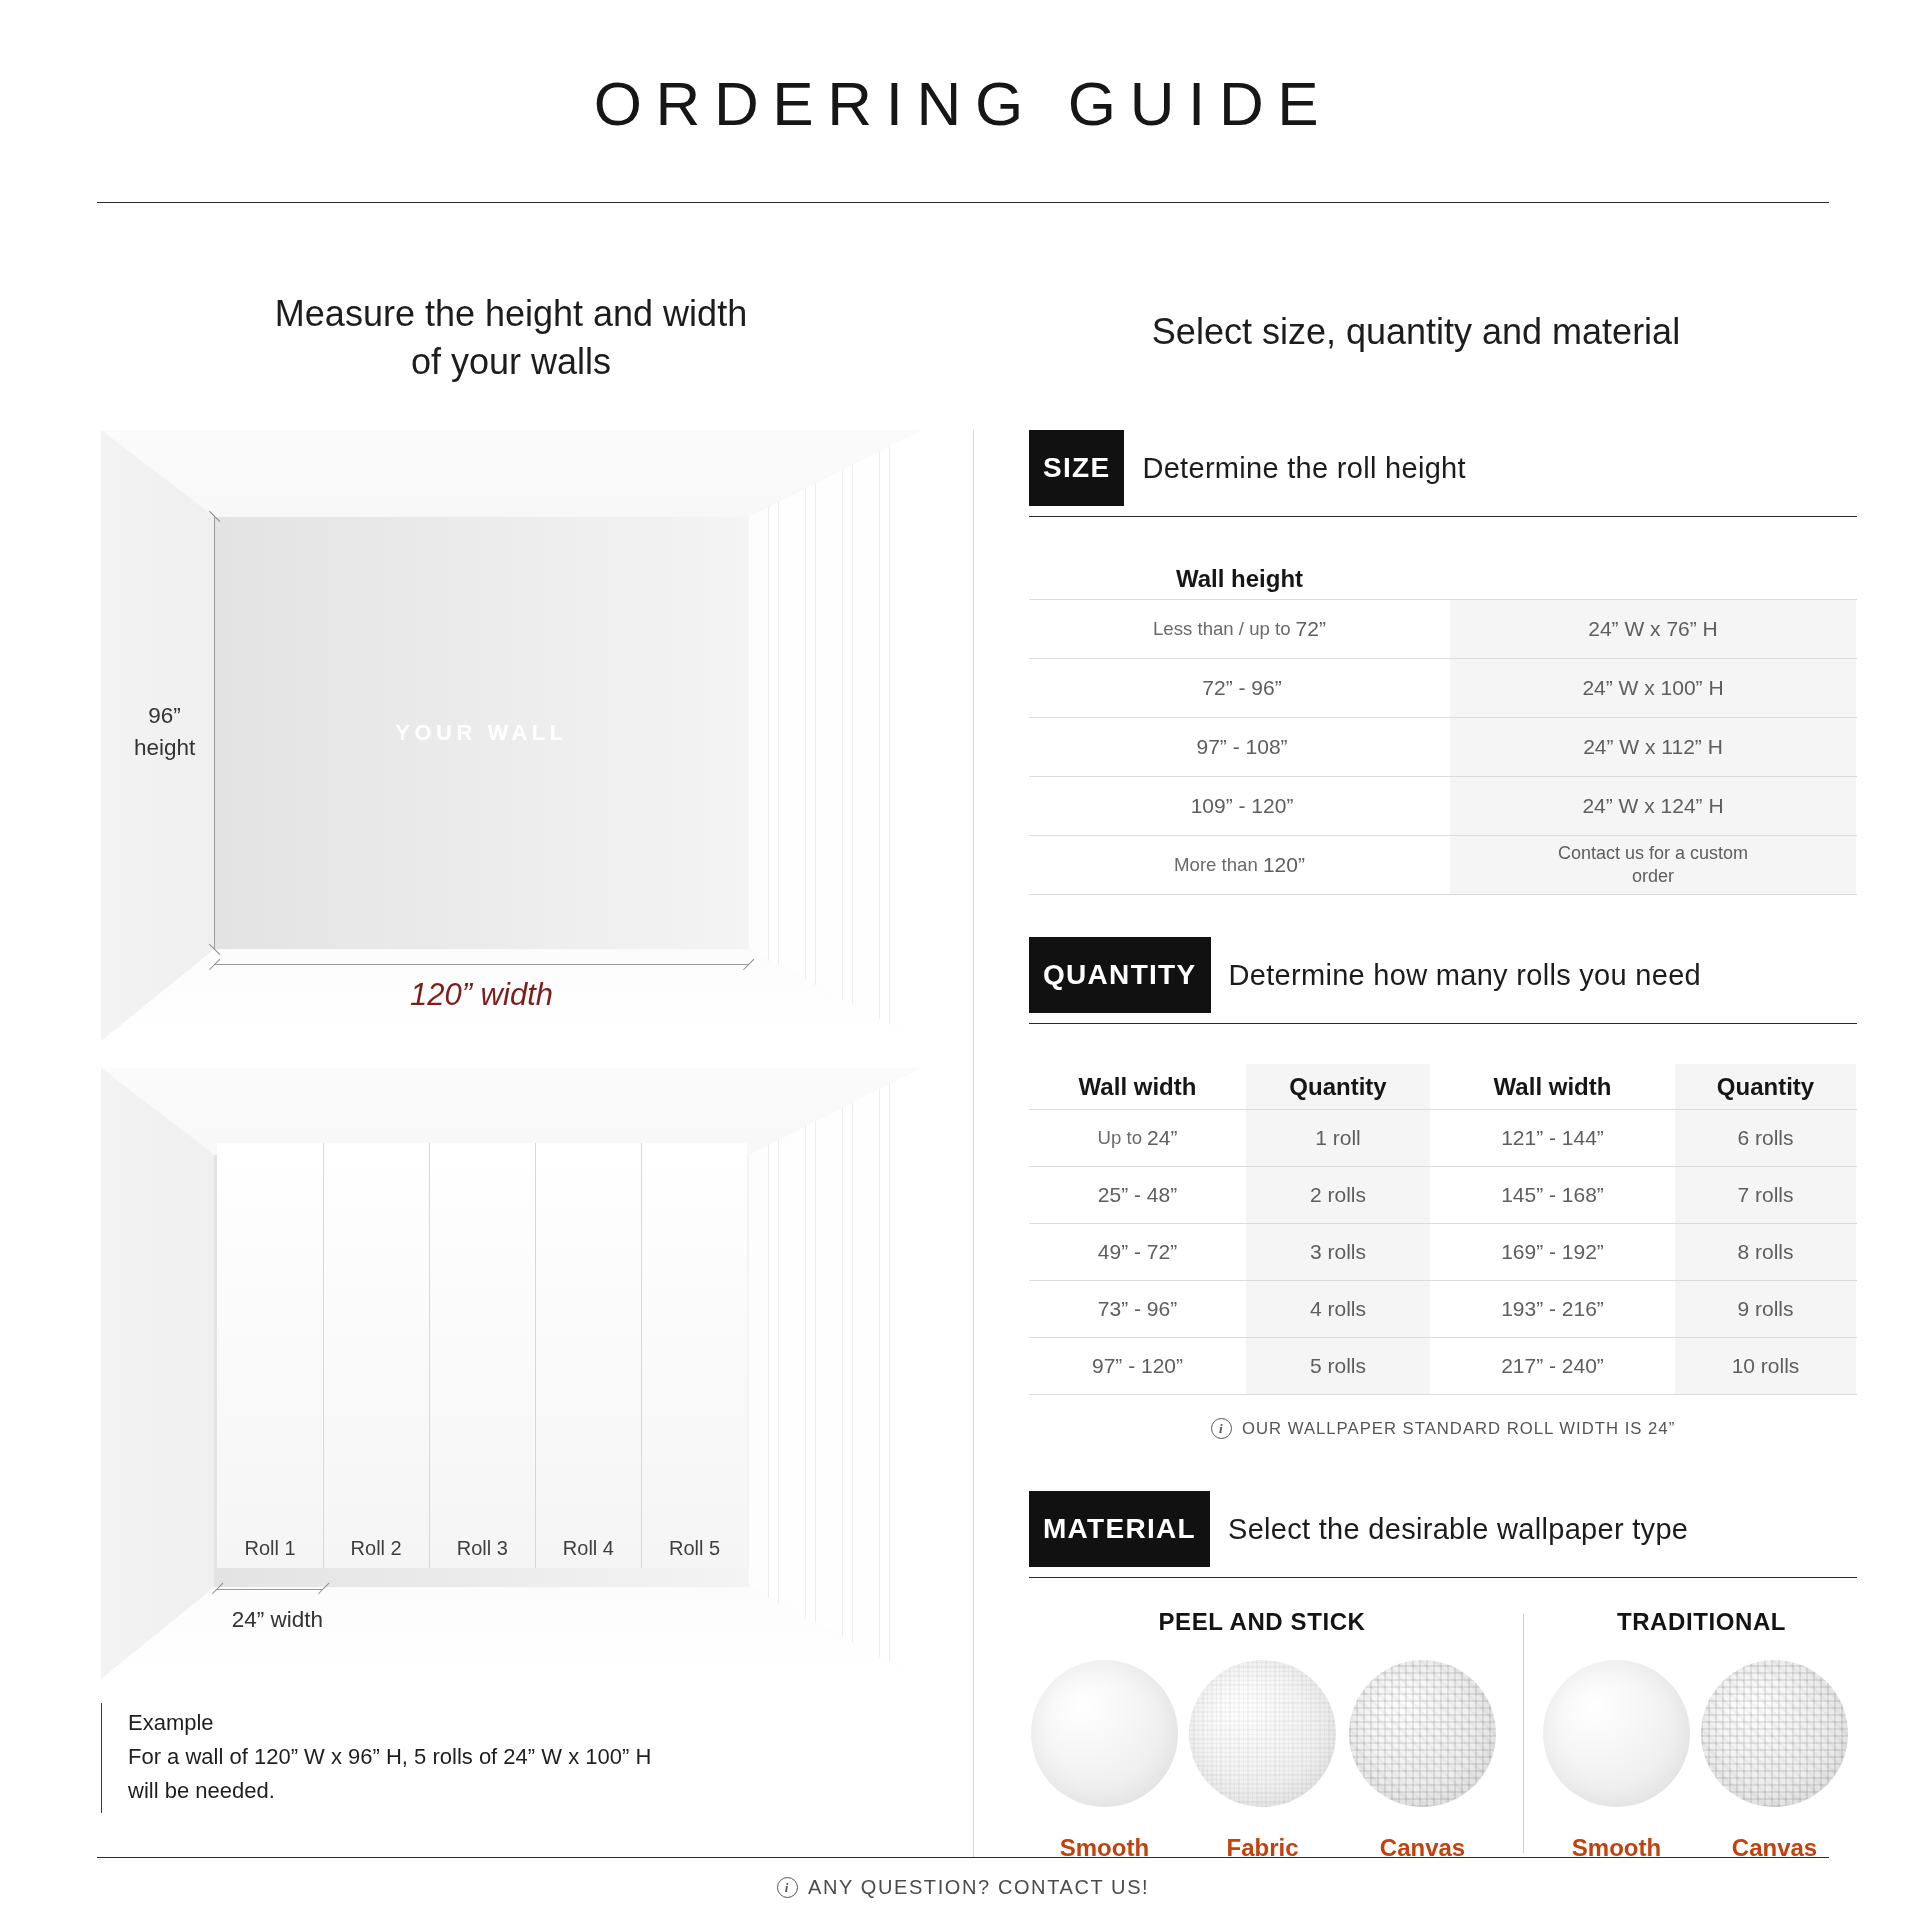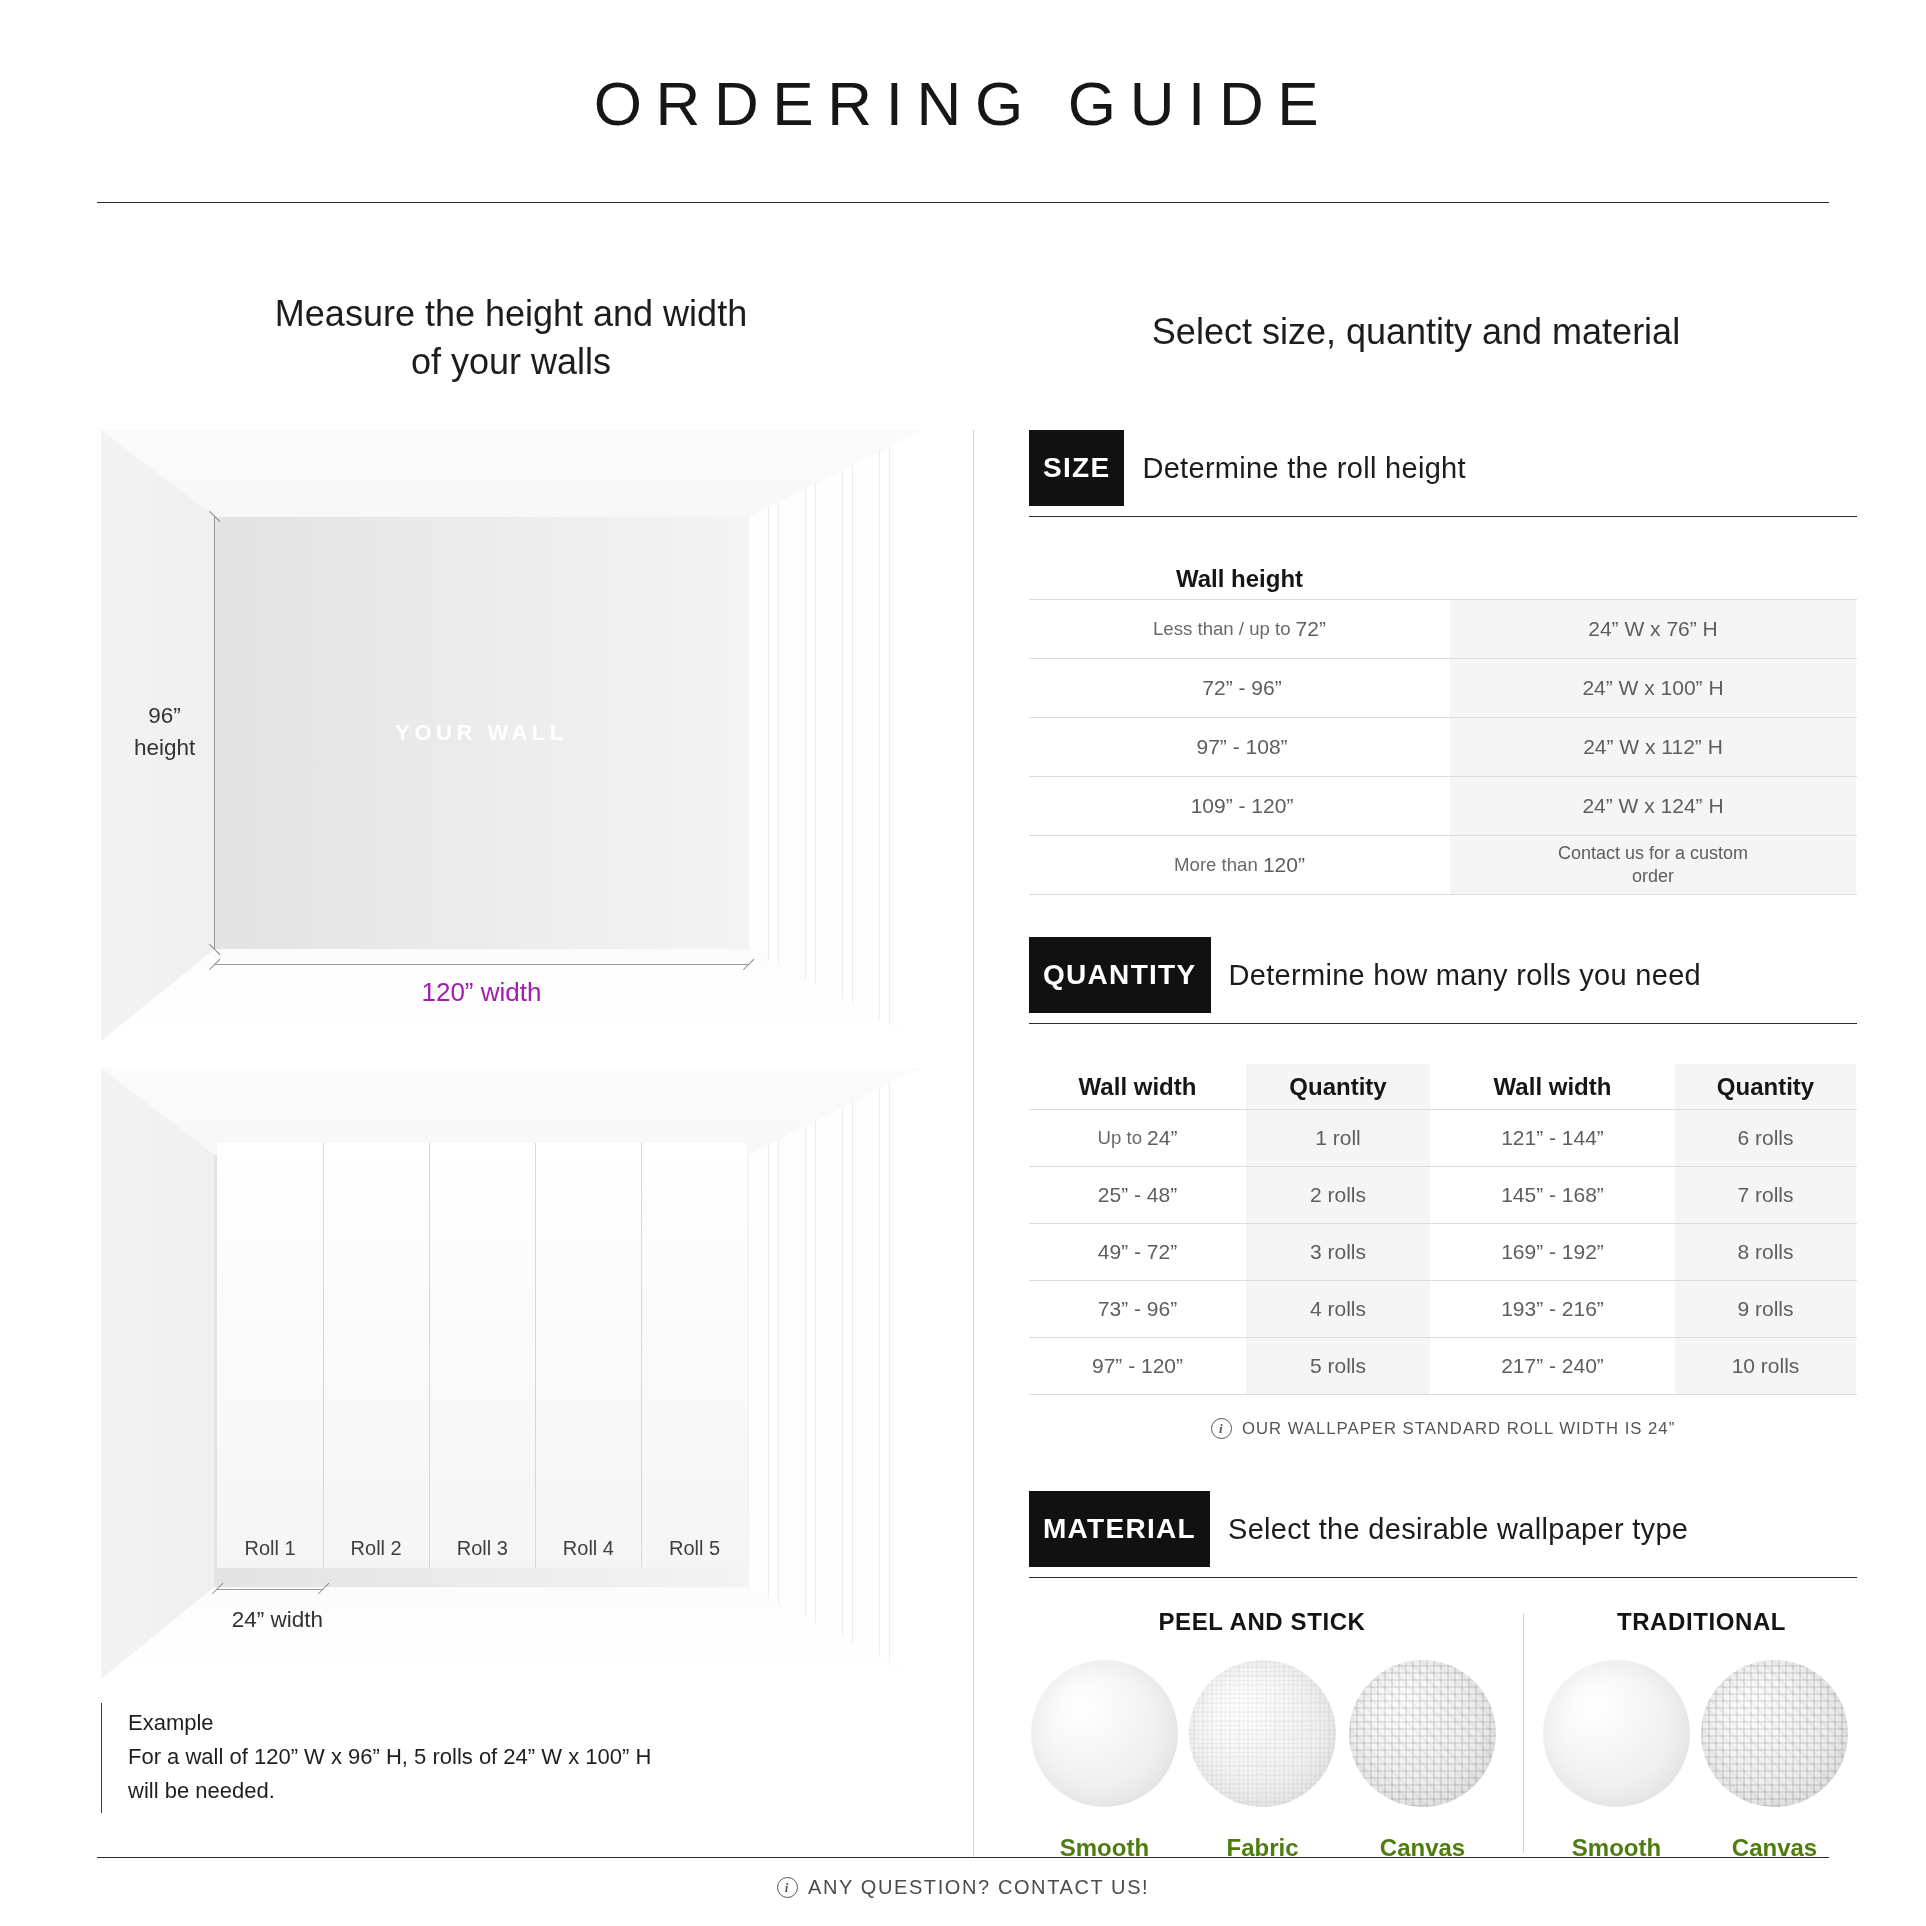--- a/index.html
+++ b/index.html
@@ -54,21 +54,21 @@
   .dim-h::before,.dim-h::after { content:""; position:absolute; width:1.3px; height:15.4px;
     background:#8a8a8a; top:-8.3px; transform:rotate(45deg); }
   .dim-h::before{left:-0.6px;} .dim-h::after{right:-0.6px;}
   .dim-h1 { left:13.8%; width:65.2%; top:87.4%; }
   .dim-h2 { left:14.2%; width:12.9%; top:85.2%; }
 
   .height-label { position:absolute; left:2%; top:44.2%; width:11.5%; text-align:center;
     font-size:22.5px; color:#333333; line-height:1.4; }
   .height-label span { display:block; }
   .width-label1 { position:absolute; left:13.8%; width:65.2%; top:89.6%; text-align:center;
-    font-size:26px; color:#a21caf; }
+    font-size:31px; color:#7f1d1d;font-style:italic; }
   .width-label2 { position:absolute; left:8.5%; width:26%; top:88.2%; text-align:center;
     font-size:22.5px; color:#333333; }
 
   .panels { position:absolute; left:14.2%; top:12.3%; width:64.6%; height:69.5%; display:flex; }
   .panel { flex:1; position:relative; background:linear-gradient(180deg,#ffffff 0%,#f5f5f5 100%);
     border-right:0.6px solid #d8d8d8; }
   .panel:last-child { border-right:none; }
   .roll-label { position:absolute; bottom:7.7px; left:0; width:100%; text-align:center;
     font-size:20px; color:#3f3f3f; }
 
@@ -116,21 +116,21 @@
 
   .mat-body { position:relative; height:340px; }
   .group-label { position:absolute; top:29.5px; text-align:center; font-size:24px; font-weight:700;
     color:#141414; letter-spacing:0.6px; }
   #g1-label { left:0; width:466px; }
   #g2-label { left:494px; width:357px; }
   .group-divider { position:absolute; left:494px; top:36px; height:239px; border-left:1.3px solid #cfcfcf; }
   .swatch { position:absolute; top:82px; width:147px; height:147px; border-radius:50%;
     box-shadow:inset 0 0 29px rgba(0,0,0,0.05); }
   .swatch-label { position:absolute; top:256px; width:147px; text-align:center;
-    font-size:24px; font-weight:700; color:#4d7c0f; }
+    font-size:24px; font-weight:700; color:#c2410c; }
   .sw1,.sl1{left:1.9px;} .sw2,.sl2{left:160px;} .sw3,.sl3{left:320px;} .sw4,.sl4{left:514px;} .sw5,.sl5{left:672px;}
   .smooth { background:radial-gradient(circle at 35% 32%, #ffffff 0%, #f1f1f1 55%, #e3e3e3 100%); }
   .fabric { background:
     repeating-linear-gradient(0deg, rgba(0,0,0,0.035) 0 1.3px, transparent 1.3px 4.5px),
     repeating-linear-gradient(90deg, rgba(0,0,0,0.035) 0 1.3px, transparent 1.3px 4.5px),
     radial-gradient(circle at 35% 32%, #ffffff 0%, #f0f0f0 60%, #e2e2e2 100%); }
   .canvas { background:
     repeating-linear-gradient(0deg, rgba(0,0,0,0.08) 0 1.9px, transparent 1.9px 7px),
     repeating-linear-gradient(90deg, rgba(0,0,0,0.08) 0 1.9px, transparent 1.9px 7px),
     repeating-linear-gradient(45deg, rgba(0,0,0,0.03) 0 3.2px, transparent 3.2px 9px),

